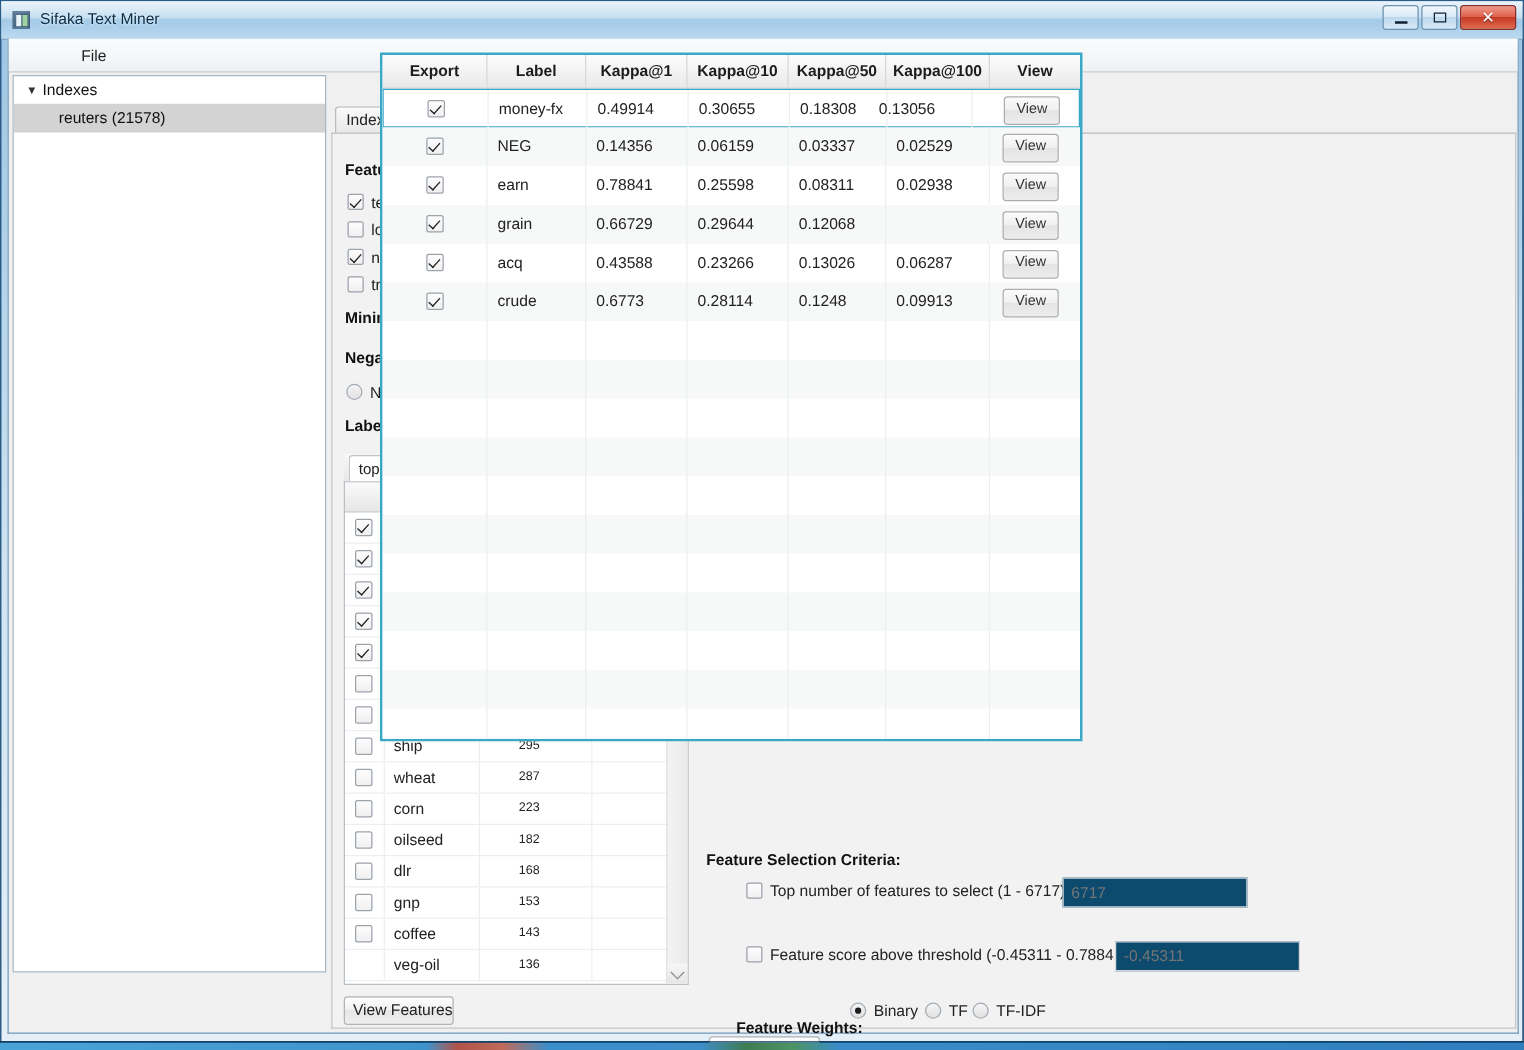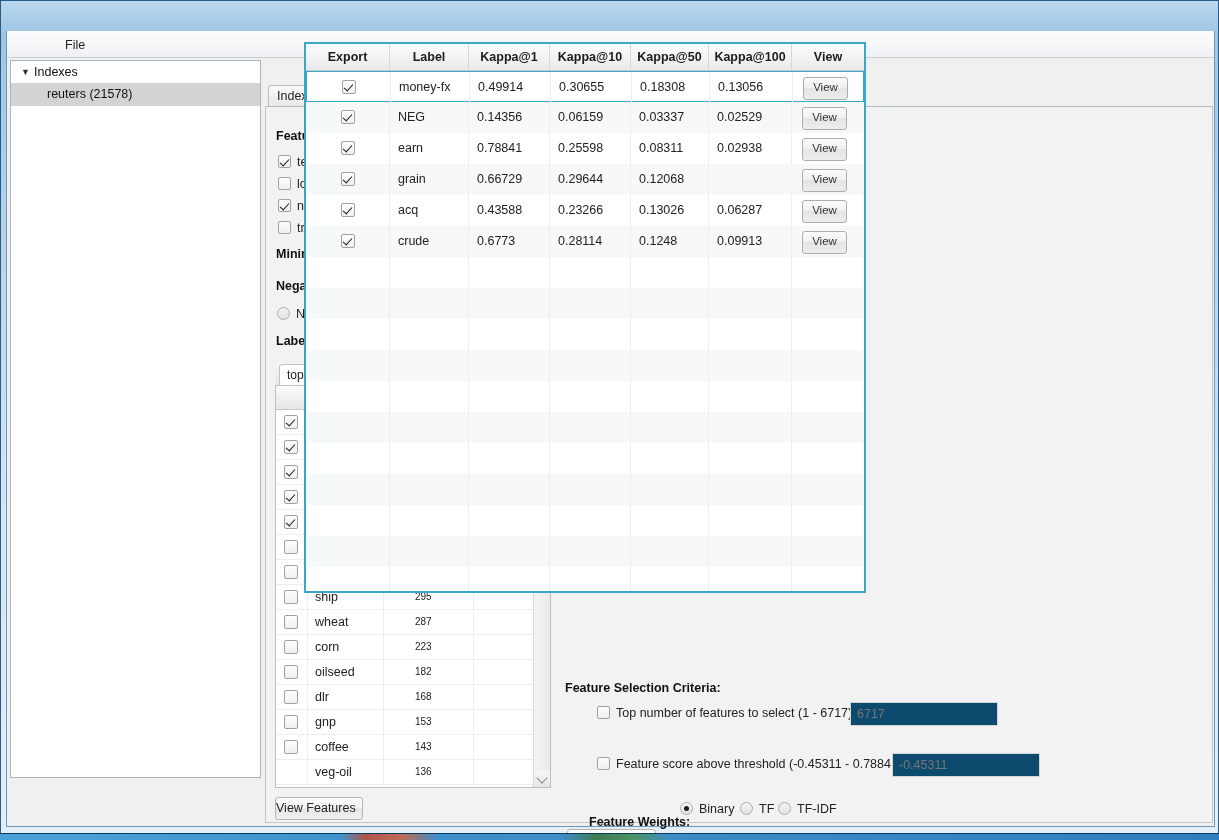--- a/index.html
+++ b/index.html
@@ -156,21 +156,21 @@
   .sb-arrow i{position:absolute;left:4px;top:5px;width:7px;height:7px;border:solid #8d8d8d;border-width:1.5px 1.5px 0 0;}
   #sb-up{top:0;} #sb-up i{transform:rotate(-45deg);top:6px;}
   #sb-dn{bottom:0;} #sb-dn i{transform:rotate(135deg);top:3px;}
   #sb-thumb{position:absolute;left:2px;top:19px;width:12px;height:64px;background:linear-gradient(to right,#fdfdfd,#eaeaea);border:1px solid #c8c8c8;border-radius:2px;}
 
   .btn{
     position:absolute;box-sizing:border-box;
     background:linear-gradient(to bottom,#fdfdfd 0%,#f1f1f1 48%,#e6e6e6 50%,#efefef 100%);
     border:1px solid #b3b3b3;border-radius:3px;
     font-family:inherit;font-size:12.5px;color:#222;cursor:pointer;
-    text-align:left;
+    text-align:right;
   }
 
   
   #fv-wrap{
     position:absolute;left:297px;top:11px;width:562px;height:551px;
     border:2px solid #39a7c6;box-sizing:border-box;background:#fff;overflow:hidden;
   }
   #fv-head{position:relative;height:26px;background:linear-gradient(to bottom,#fcfcfc,#e9e9e9);border-bottom:1px solid #c6cacd;}
   #fv-head .hc{position:absolute;top:0;height:26px;line-height:26px;font-size:12.5px;font-weight:bold;color:#1c1c1c;
     text-align:center;border-right:1px solid #d5d8db;box-sizing:border-box;}
@@ -193,20 +193,34 @@
     position:absolute;left:0;bottom:0;width:1219px;height:6px;
     background:linear-gradient(to right,#4aa3d8 0%,#3f93cc 28%,#b2534a 30%,#c06b5a 33%,#3b8fcb 36%,#3e8ec9 46%,#3f7c52 49%,#4c9363 52%,#3a8cc8 55%,#2f7fc0 100%);
     border-top:1px solid #0a3a5e;
   }
 </style>
 </head>
 <body>
 
 <div id="window">
 
+  <div id="titlebar">
+    <div id="titlebar-inner"></div>
+    <div id="app-icon"></div>
+    <div id="title-text">Sifaka Text Miner</div>
+    <div class="wbtn" id="btn-min">
+        <span class="glyph"></span>
+      </div>
+    <div class="wbtn" id="btn-max">
+        <span class="glyph"></span>
+      </div>
+    <div class="wbtn" id="btn-close">
+        <span class="glyph">✕</span>
+      </div>
+  </div>
 
   <div id="client">
 
     <div id="menubar">
       <div id="menu-file">File</div>
     </div>
 
     <div id="leftpane">
       <div id="tree-root">
         <span class="tri">▼</span><span>Indexes</span>
@@ -424,21 +438,21 @@
       </div>
       <div id="fv-body">
           <div class="fvrow odd selected">
             <div class="cc" style="left:0;width:84px;">
               <span class="cbox checked" style="position:absolute;left:35px;top:8px;"></span>
             </div>
             <div class="cc txt" style="left:84px;width:79px;">money-fx</div>
             <div class="cc txt" style="left:163px;width:81px;">0.49914</div>
             <div class="cc txt" style="left:244px;width:81px;">0.30655</div>
             <div class="cc txt" style="left:325px;width:78px;">0.18308</div>
-            <div class="cc txt" style="left:403px;width:83px;">0.13056</div>
+            <div class="cc txt" style="left:388px;width:83px;">0.13056</div>
             <div class="cc" style="left:486px;right:0;border-right:none;">
               <span class="viewbtn" style="left:10px;top:5px;">View</span>
             </div>
           </div>
           <div class="fvrow even">
             <div class="cc" style="left:0;width:84px;">
               <span class="cbox checked" style="position:absolute;left:35px;top:8px;"></span>
             </div>
             <div class="cc txt" style="left:84px;width:79px;">NEG</div>
             <div class="cc txt" style="left:163px;width:81px;">0.14356</div>

